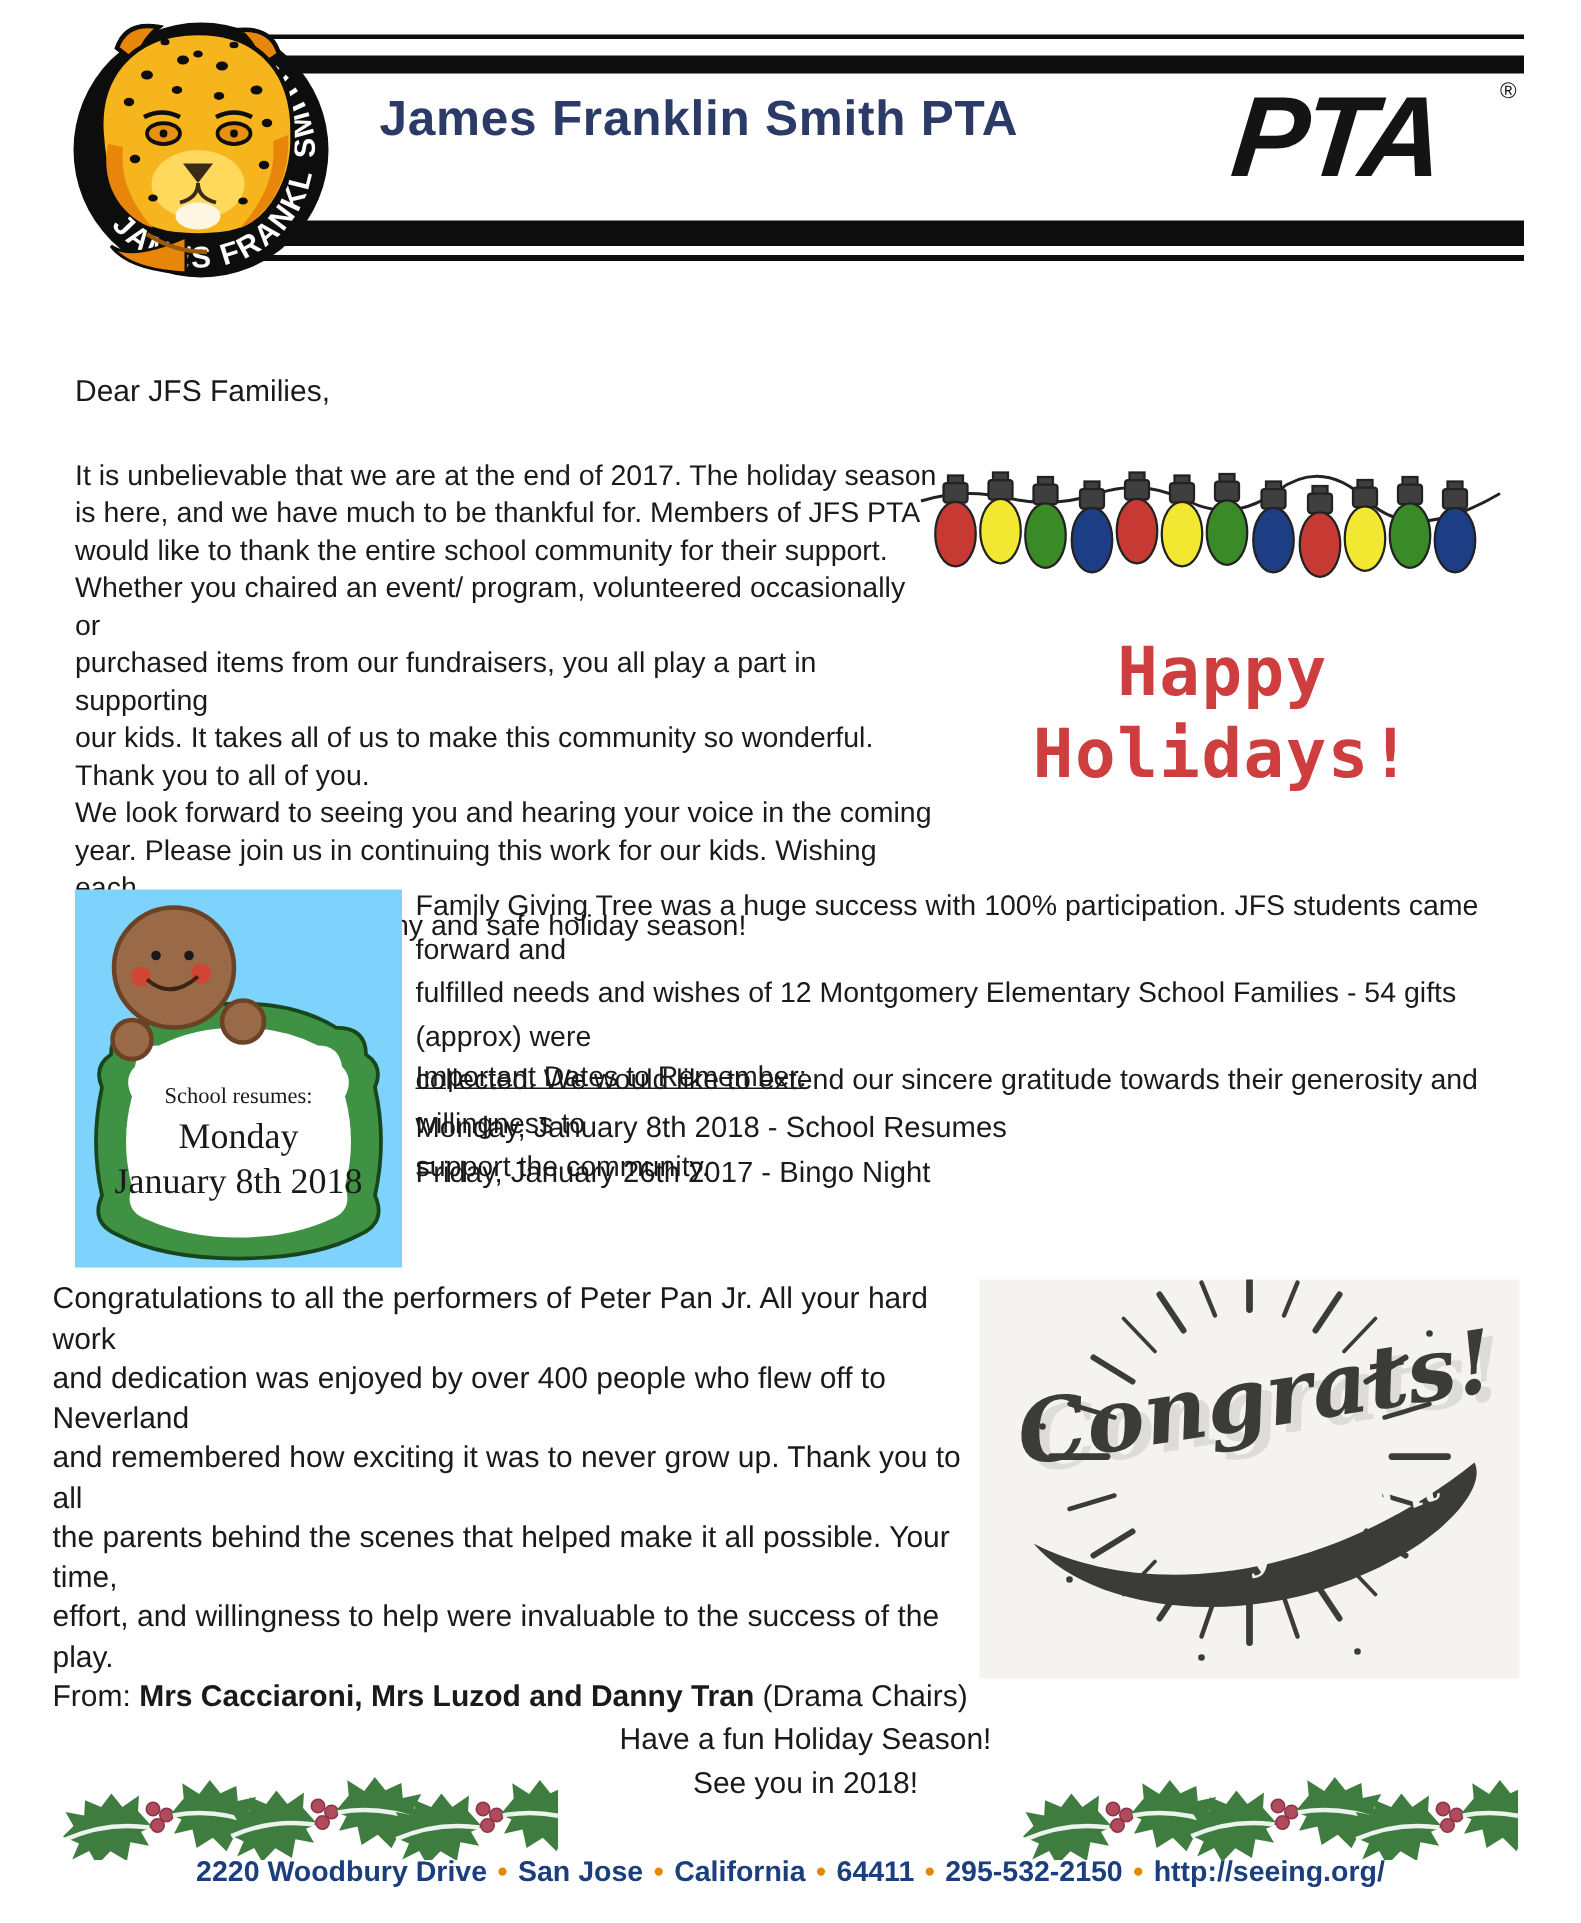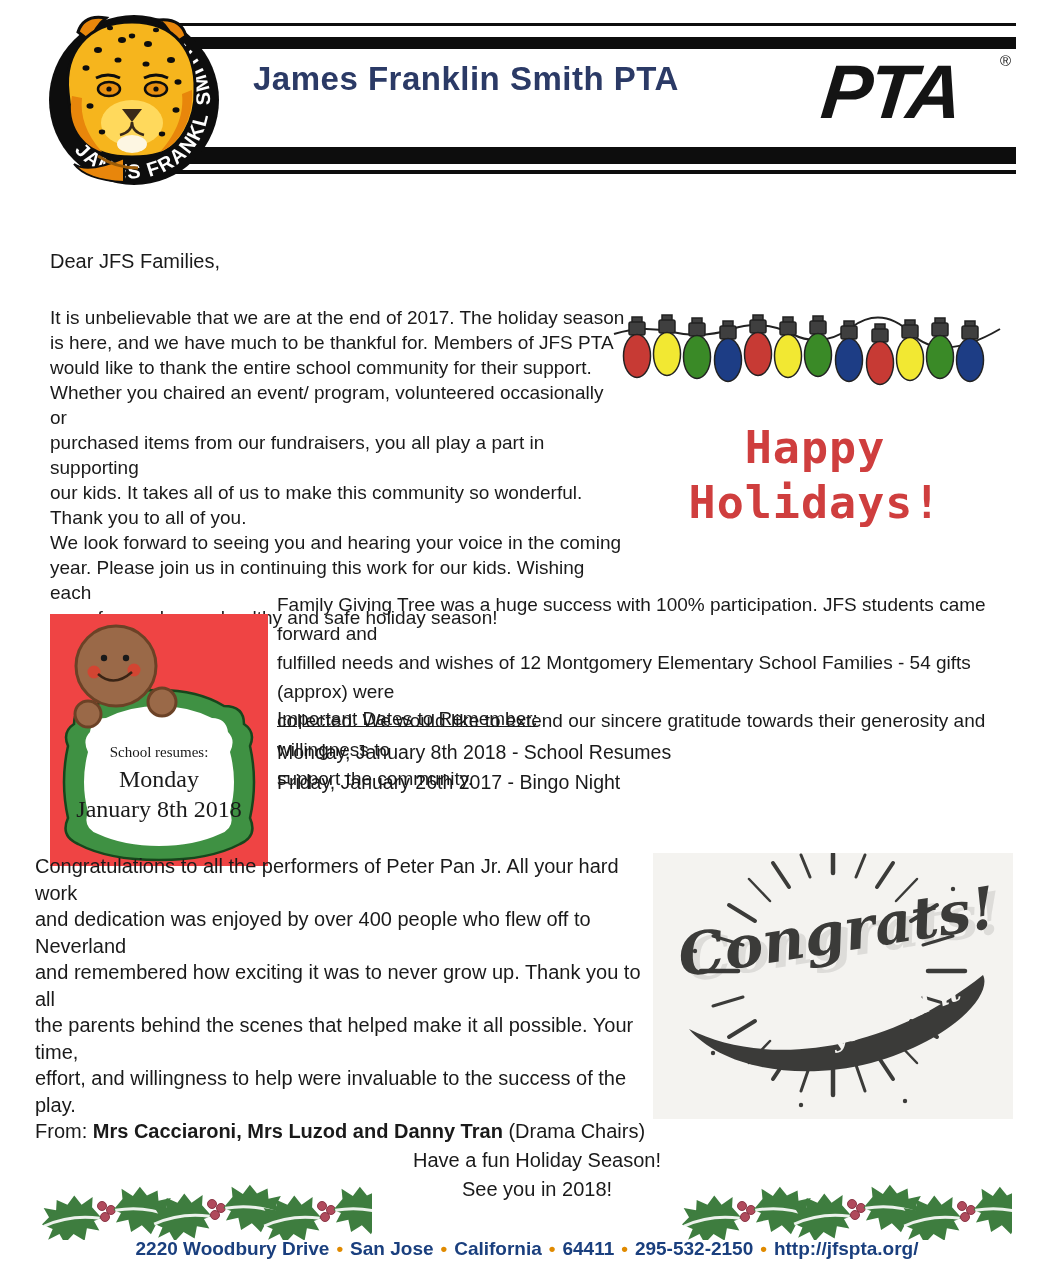--- a/index.html
+++ b/index.html
@@ -24,21 +24,21 @@
   .greeting{position:absolute;left:50px;top:250px;font-size:20px;}
   .intro{position:absolute;left:50px;top:305px;width:575px;font-size:19px;line-height:25px;
         white-space:pre-line;}
 
   .lights{position:absolute;left:612px;top:312px;}
   .happy{position:absolute;left:630px;top:420px;width:370px;text-align:center;
         font-family:"DejaVu Sans Mono",monospace;font-weight:bold;font-size:45px;
         line-height:55px;color:#cf3e3e;white-space:pre-line;letter-spacing:1px;}
 
   
-  .resume-card{position:absolute;left:50px;top:614px;width:218px;height:252px;background:#ef4444;}
+  .resume-card{position:absolute;left:50px;top:593px;width:218px;height:252px;background:#7dd3fc;}
   .resume-card .card-label{position:absolute;left:0;top:130px;width:100%;text-align:center;
         font-family:"Liberation Serif",serif;font-size:15px;}
   .resume-card .card-day{position:absolute;left:0;top:152px;width:100%;text-align:center;
         font-family:"Liberation Serif",serif;font-size:24px;}
   .resume-card .card-date{position:absolute;left:0;top:182px;width:100%;text-align:center;
         font-family:Liberation Serif, serif;font-size:24px;}
 
   .giving{position:absolute;left:277px;top:590px;width:748px;font-size:19px;line-height:29px;
         white-space:pre-line;}
   .dates-heading{position:absolute;left:277px;top:708px;font-size:19px;text-decoration:underline;}
@@ -317,16 +317,16 @@
     <use href="#holly-unit" transform="translate(108,0)"></use>
     <use href="#holly-unit" transform="translate(218,2)"></use>
   </svg>
   <svg class="holly-right" width="332" height="62" viewBox="0 0 332 62">
     <use href="#holly-unit" transform="translate(-2,2)"></use>
     <use href="#holly-unit" transform="translate(108,0)"></use>
     <use href="#holly-unit" transform="translate(218,2)"></use>
   </svg>
 
   <div class="footer">
-    <span>2220 Woodbury Drive</span><span class="sep">•</span><span>San Jose</span><span class="sep">•</span><span>California</span><span class="sep">•</span><span>64411</span><span class="sep">•</span><span>295-532-2150</span><span class="sep">•</span><span class="lnk">http://jfspta.org/</span>
+    <span>2220 Woodbury Drive</span><span class="sep">•</span><span>San Jose</span><span class="sep">•</span><span>California</span><span class="sep">•</span><span>64411</span><span class="sep">•</span><span>295-532-2150</span><span class="sep">•</span><span class="lnk">http://seeing.org/</span>
   </div>
 
 </div>
 
 </body></html>

